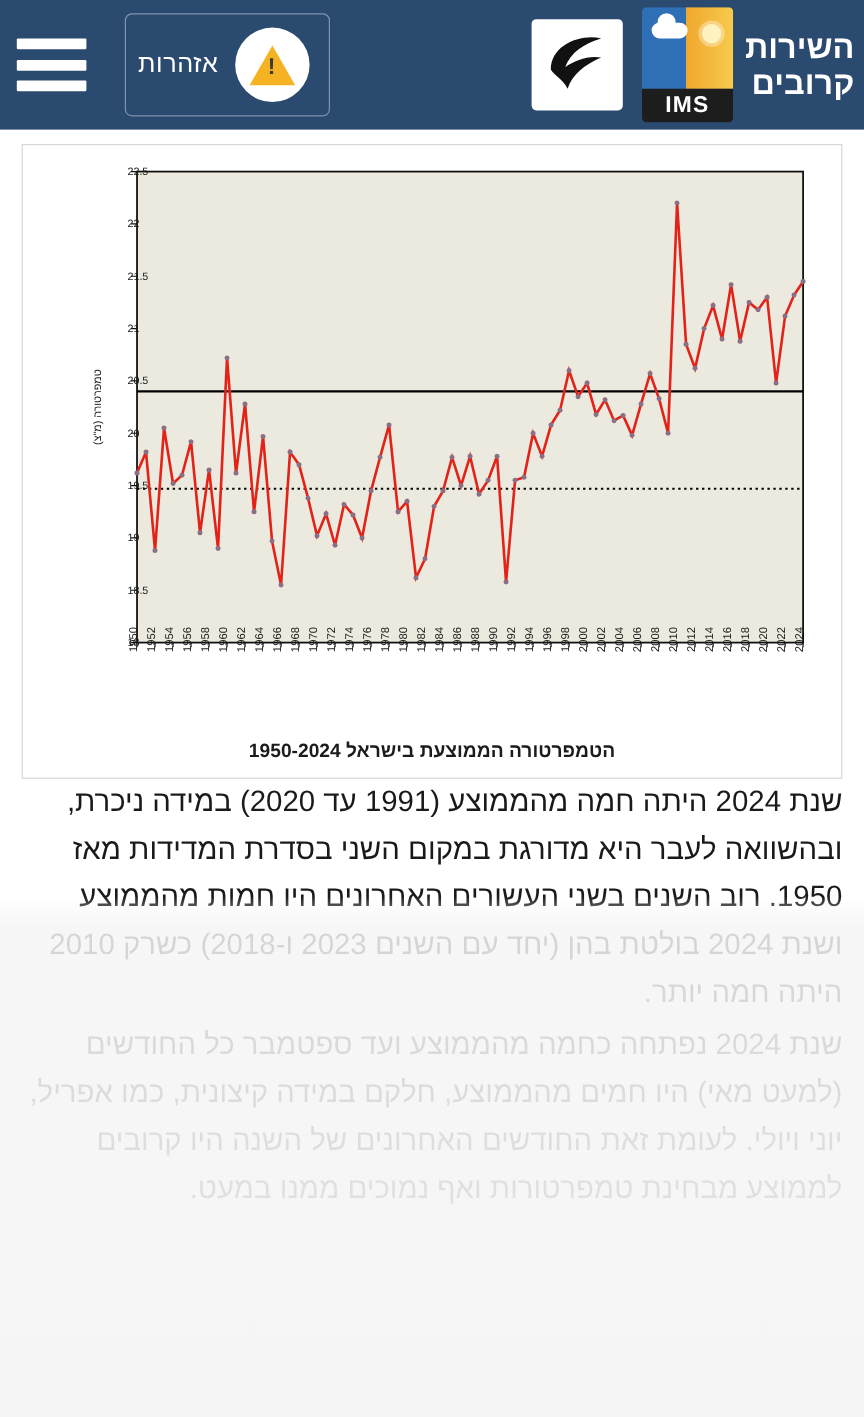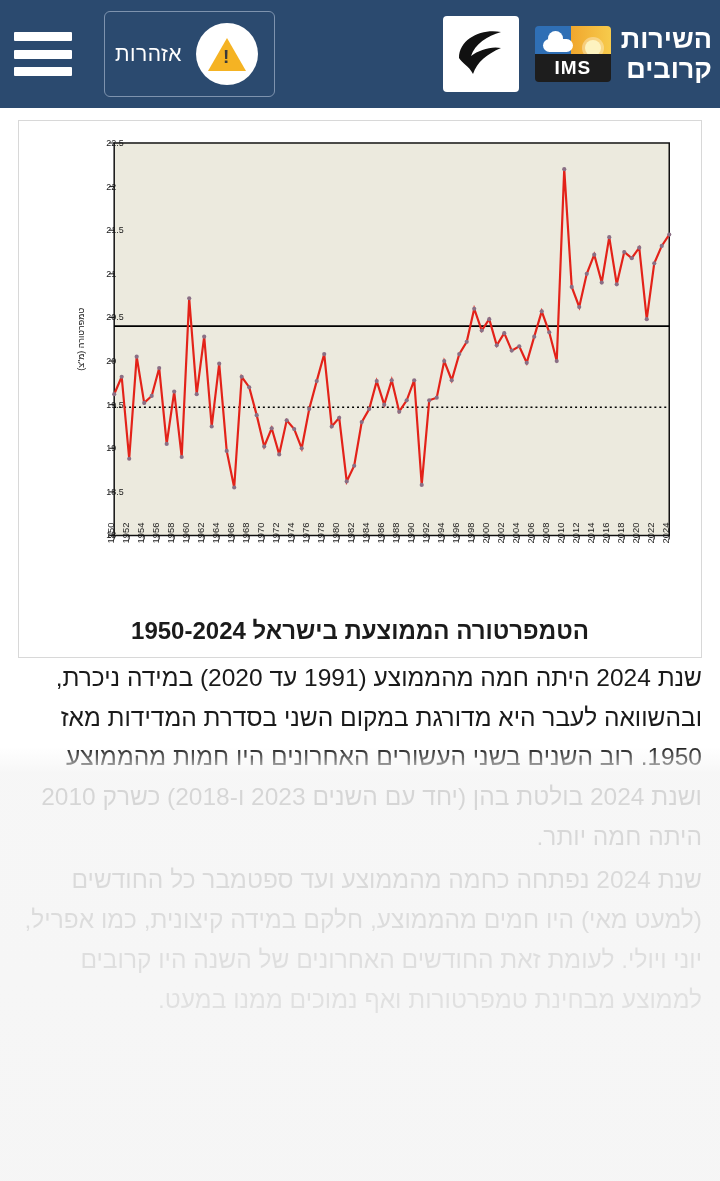--- a/index.html
+++ b/index.html
@@ -90,21 +90,21 @@
   }
   .brand-text {
     color: #ffffff;
     font-size: 27px;
     font-weight: bold;
     line-height: 1.12;
     text-align: right;
     letter-spacing: 0px;
   }
   .ims-logo {
-    width: 76px; height: 56px;
+    width: 76px; height: 96px;
     border-radius: 4px;
     background: #2c4c74;
     position: relative;
     overflow: hidden;
     flex: 0 0 auto;
   }
   .ims-sky {
     position: absolute; inset: 0 0 28px 0;
     background: linear-gradient(90deg,#2f6fb5 0%, #2f6fb5 48%, #f0a72e 48%, #f7cb4c 100%);
   }
@@ -150,21 +150,21 @@
   
   .chart-card {
     margin: 12px 18px 0 18px;
     background: #ffffff;
     border: 1px solid #d8d8d8;
     padding: 6px 4px 4px 4px;
   }
   .chart-wrap { position: relative; width: 100%; }
   .chart-caption {
     text-align: center;
-    font-size: 24px;
+    font-size: 16px;
     font-weight: bold;
     color: #1b1b1b;
     margin-top: 6px;
     margin-bottom: 8px;
     direction: rtl;
   }
   
   .article {
     padding: 0 18px;
     direction: rtl;

